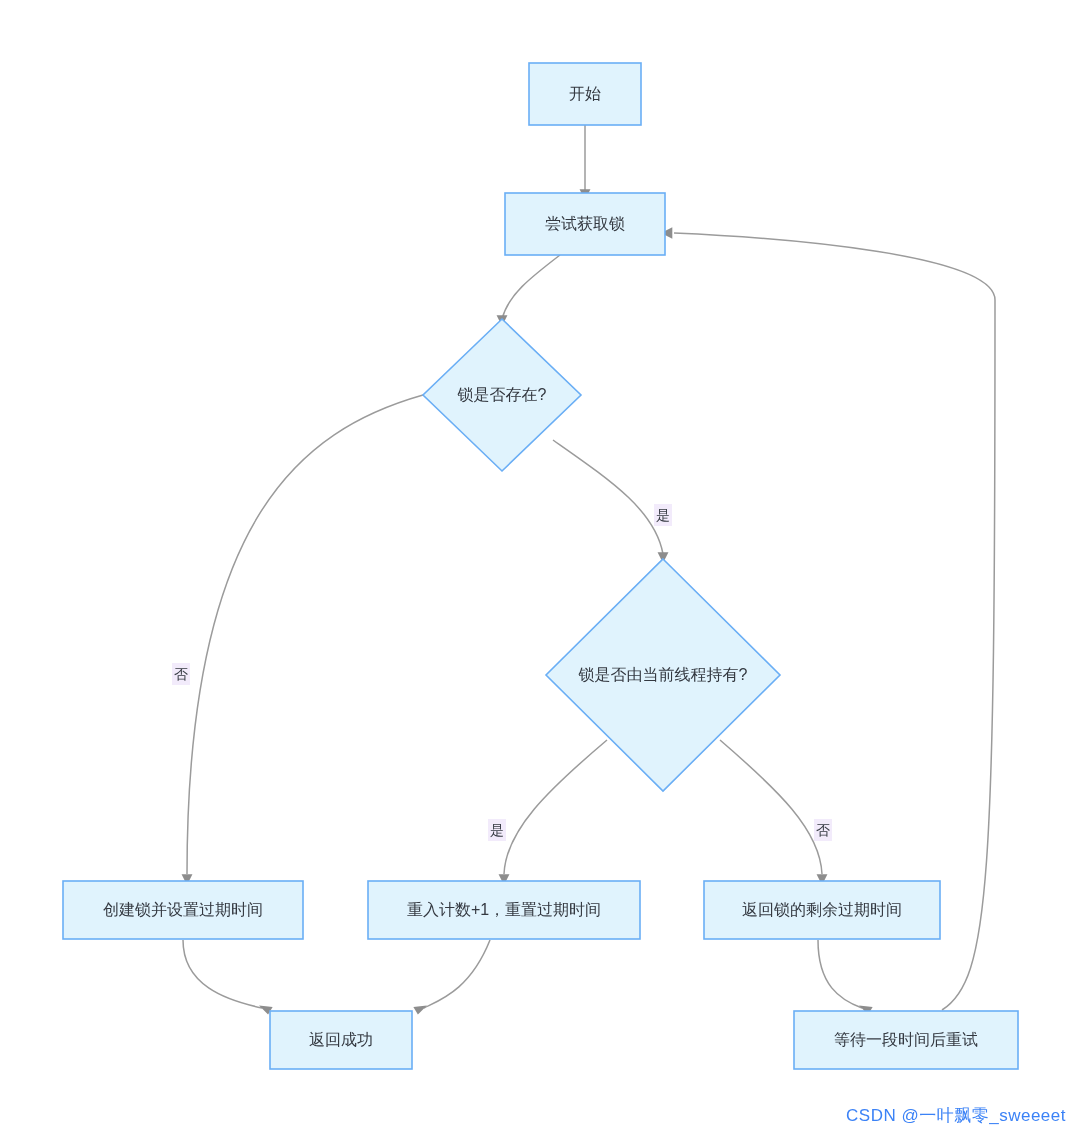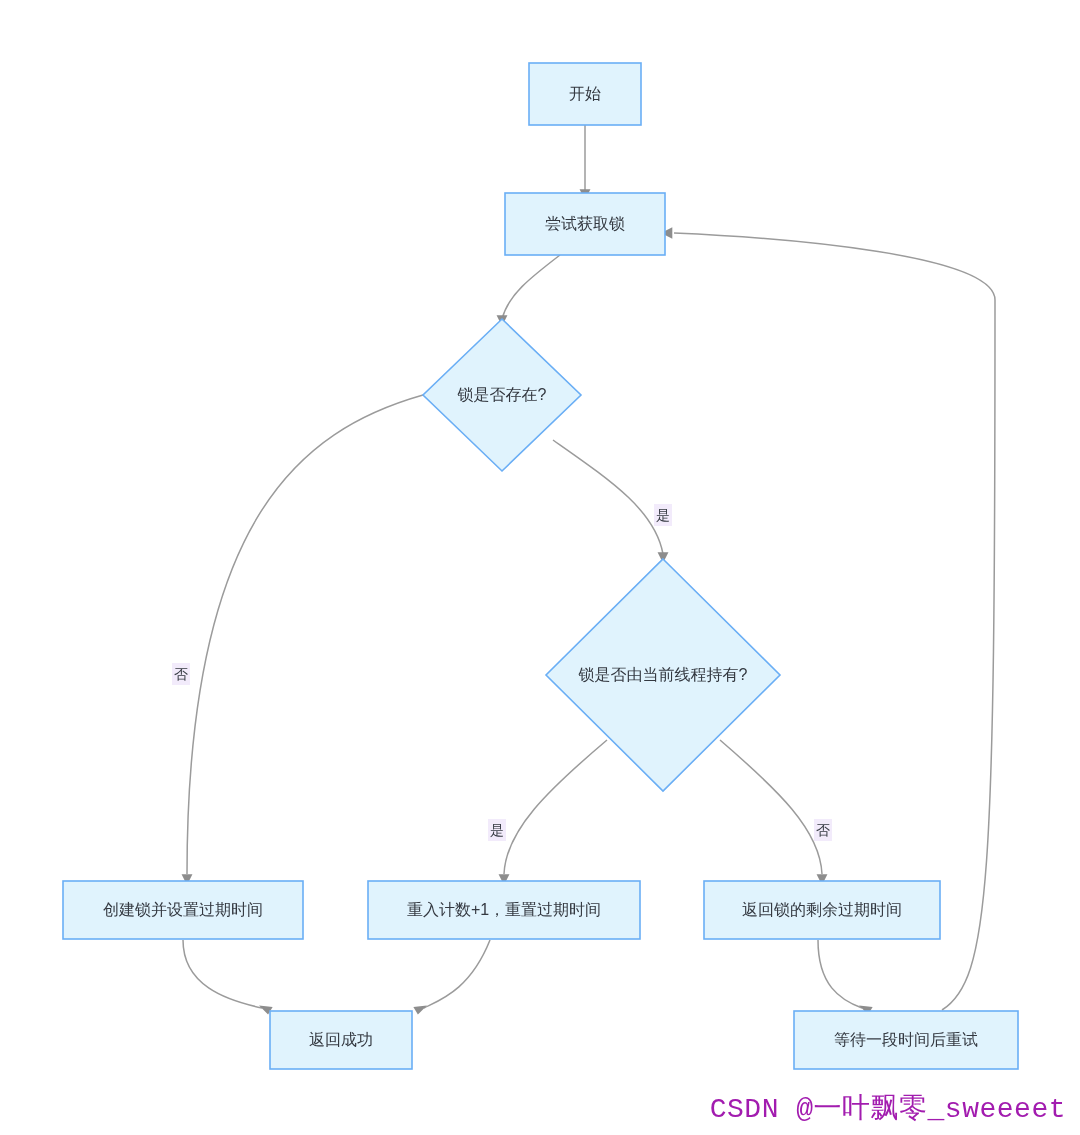--- a/index.html
+++ b/index.html
@@ -58,23 +58,23 @@
     font-size: 14px;
     fill: #333840;
     text-anchor: middle;
     dominant-baseline: middle;
     pointer-events: none;
   }
   .watermark-text {
     position: absolute;
     right: 14px;
     bottom: 8px;
-    font-family: Liberation Mono, monospace;
-    font-size: 28px;
-    color: #a21caf;
+    font-family: Liberation Sans, sans-serif;
+    font-size: 17px;
+    color: #3b82f6;
     letter-spacing: 0.5px;
     white-space: nowrap;
     user-select: none;
   }
 </style>
 </head>
 <body>
 
 <div id="chart-root">
   <svg id="flowchart-svg" viewBox="0 0 1080 1135">

